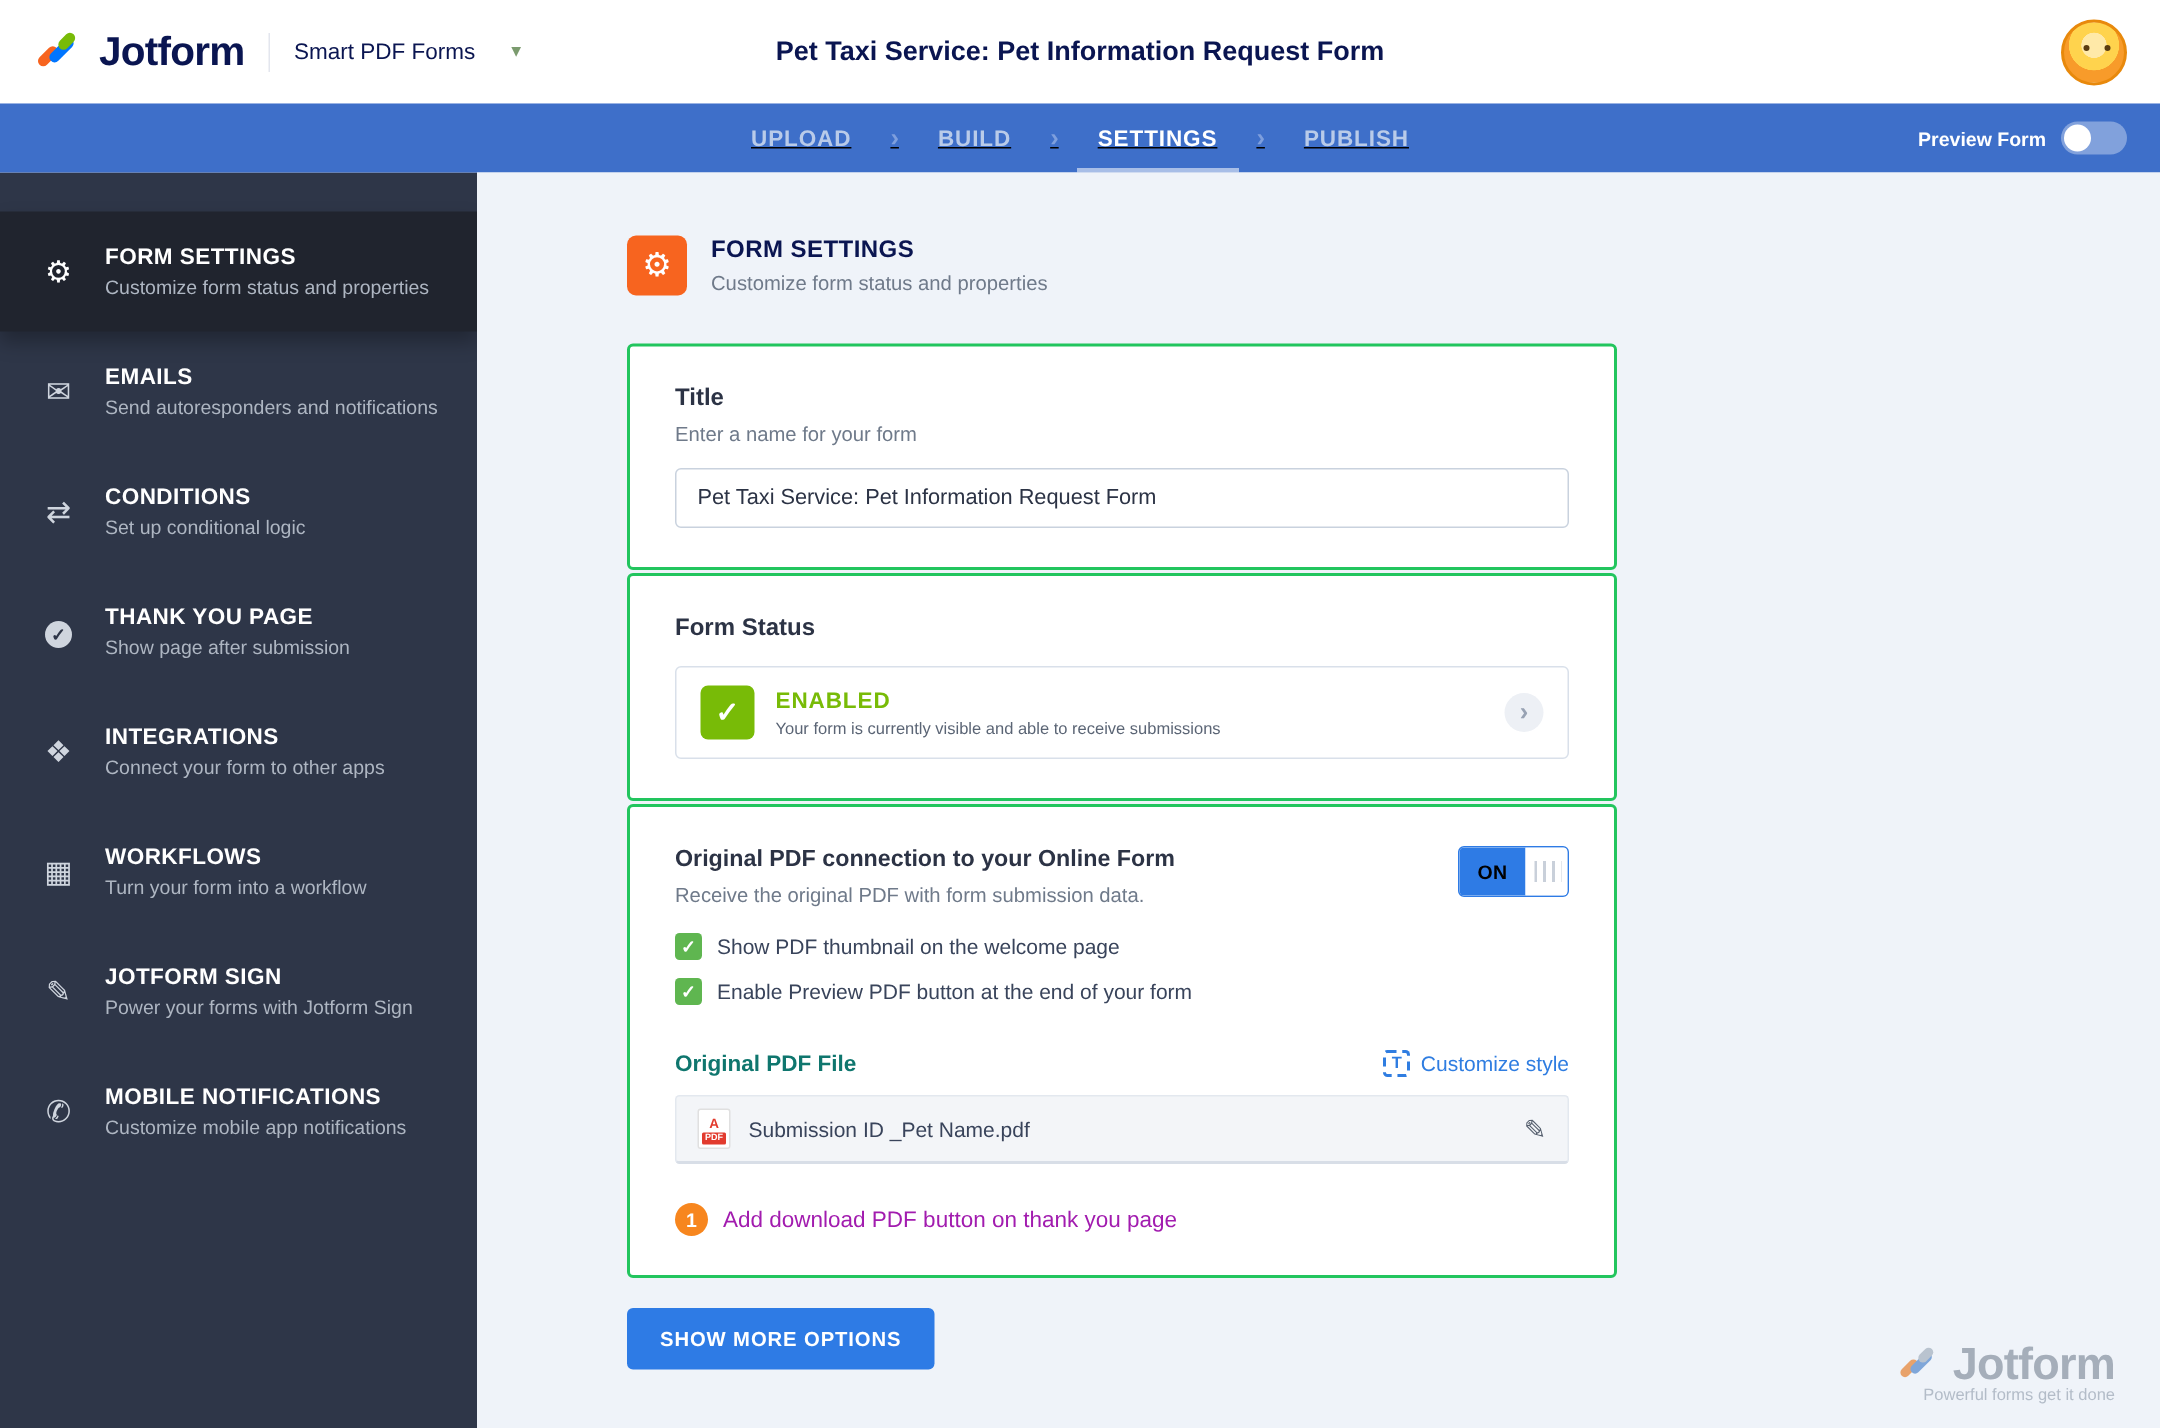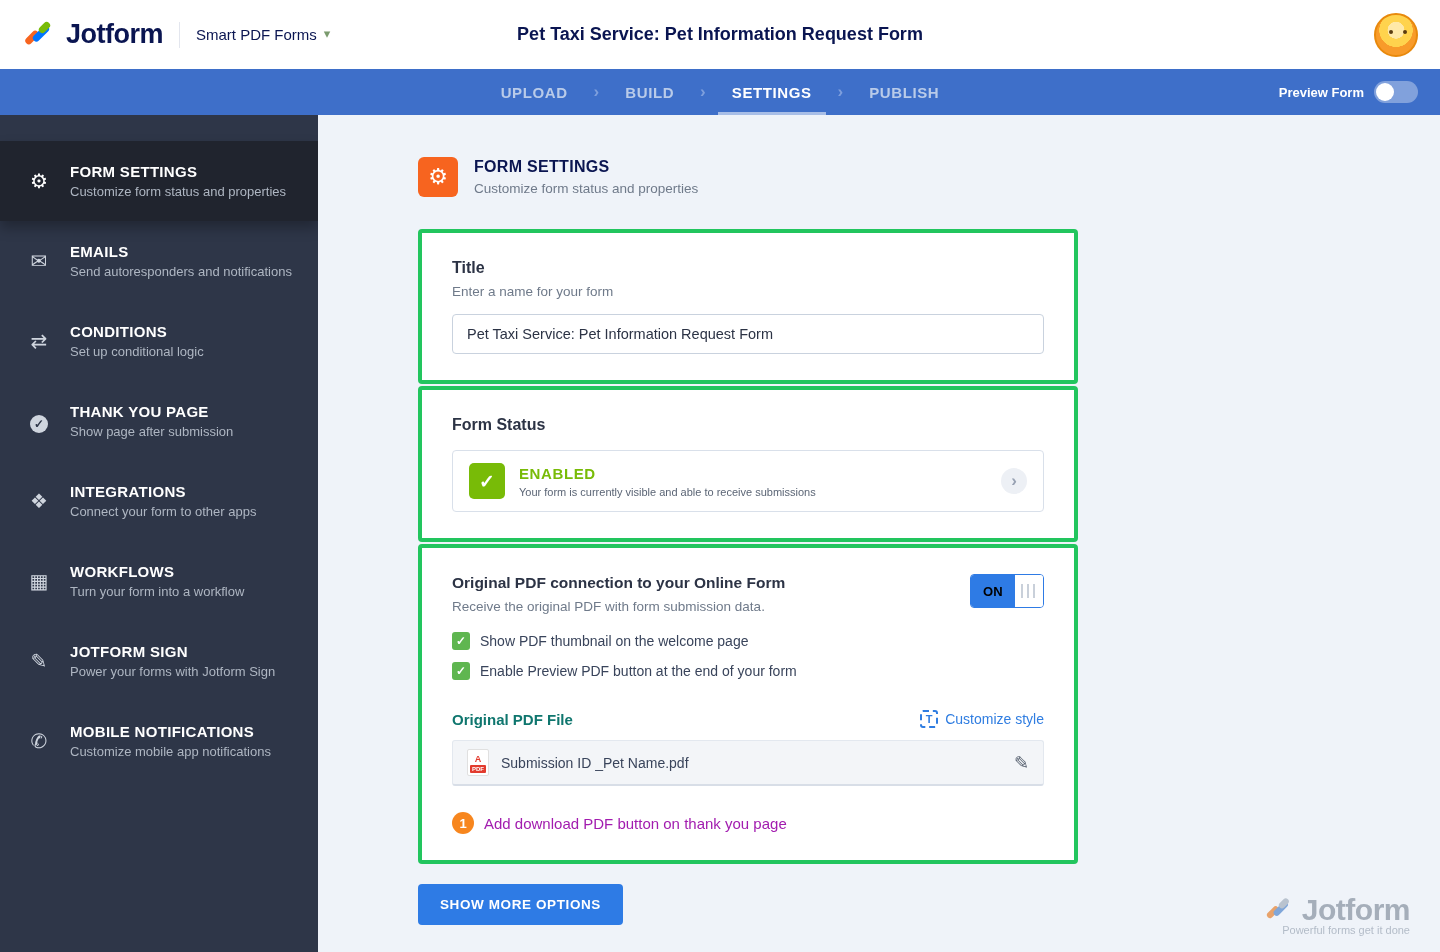--- a/index.html
+++ b/index.html
@@ -5,30 +5,30 @@
   * { box-sizing: border-box; }
   html,body { margin:0; padding:0; }
   body { font-family:"Liberation Sans", sans-serif; background:#eff3f9; }
   .page { width:1440px; height:952px; display:flex; flex-direction:column; overflow:hidden; background:#eff3f9; }
 
   
   .topbar { flex:0 0 69px; height:69px; background:#fff; display:flex; align-items:center; padding:0 22px; position:relative; }
   .brand { display:flex; align-items:center; gap:10px; }
   .brand-name { font-size:27px; font-weight:bold; color:#0a1551; letter-spacing:-0.5px; }
   .divider-v { width:1px; height:26px; background:#e3e6ee; margin:0 16px; }
-  .product { display:flex; gap:7px; font-size:15px; color:#0a1551; cursor:pointer; }
+  .product { display:flex; gap:24px; font-size:15px; color:#0a1551; cursor:pointer; }
   .product .chev { color:#7b9b6e; font-size:13px; }
   .page-title { position:absolute; left:50%; transform:translateX(-50%); font-size:18px; font-weight:bold; color:#0a1551; white-space:nowrap; }
   .avatar { margin-left:auto; width:44px; height:44px; border-radius:50%; border:2px solid #e8890c;
             background:radial-gradient(circle at 50% 38%, #ffe9a8 0 26%, #ffd34d 27% 52%, #f89b2a 53% 100%); position:relative; }
   .avatar::after { content:""; position:absolute; left:13px; top:15px; width:4px; height:4px; border-radius:50%; background:#5a3b10; box-shadow:14px 0 0 #5a3b10; }
 
   
   .navbar { flex:0 0 46px; height:46px; background:#3e6fc9; display:flex; align-items:center; position:relative; }
-  .nav-tabs { margin:0 auto; display:flex; align-items:center; gap:22px; height:46px; }
+  .nav-tabs { margin:0 auto; display:flex; align-items:center; gap:22px; height:46px;text-decoration:underline; }
   .tab { font-size:15px; font-weight:bold; letter-spacing:0.6px; color:#b9cbe9; height:46px; display:flex; align-items:center; position:relative; padding:0 4px; cursor:pointer; }
   .tab.active { color:#fff; }
   .tab.active::after { content:""; position:absolute; left:-10px; right:-10px; bottom:0; height:3px; background:rgba(255,255,255,0.55); }
   .tab-sep { color:#7e9fdd; font-size:17px; font-weight:bold; }
   .preview { position:absolute; right:22px; top:0; height:46px; display:flex; align-items:center; gap:10px; color:#fff; font-size:13px; font-weight:bold; }
   .toggle-pill { width:44px; height:22px; border-radius:11px; background:rgba(255,255,255,0.35); position:relative; cursor:pointer; }
   .toggle-pill .knob { position:absolute; left:2px; top:2px; width:18px; height:18px; border-radius:50%; background:#fff; }
 
   
   .body-row { flex:1; display:flex; min-height:0; }
@@ -44,21 +44,21 @@
   .side-text .d { font-size:13px; color:#aeb6c2; margin-top:4px; }
 
   
   .main { flex:1; position:relative; padding:42px 0 0 100px; background:#eff3f9; overflow:hidden; }
   .section-head { display:flex; align-items:center; gap:16px; margin-bottom:32px; }
   .head-icon { width:40px; height:40px; border-radius:6px; background:#f7641f; color:#fff; font-size:22px; display:flex; align-items:center; justify-content:center; }
   .head-title { font-size:16px; font-weight:bold; color:#0a1551; letter-spacing:0.3px; }
   .head-sub { font-size:13.5px; color:#6f7a8a; margin-top:5px; }
 
   .cards { width:660px; }
-  .card { background:#fff; border:4px solid #22c55e; border-radius:4px; padding:26px 30px; }
+  .card { background:#fff; border:2px solid #22c55e; border-radius:4px; padding:26px 30px; }
   .card + .card { margin-top:2px; }
 
   .f-label { font-size:16px; font-weight:bold; color:#2c3345; }
   .f-hint { font-size:13.5px; color:#6f7a8a; margin-top:7px; }
   input.text { margin-top:15px; width:100%; height:40px; border:1px solid #c9d2de; border-radius:4px; padding:0 14px; font-size:14.5px; color:#2c3345; font-family:inherit; background:#fff; }
 
   .status-box { margin-top:16px; border:1px solid #d9e0ea; border-radius:4px; padding:12px 16px; display:flex; align-items:center; gap:14px; cursor:pointer; }
   .status-icon { flex:0 0 36px; width:36px; height:36px; border-radius:5px; background:#78bb07; color:#fff; display:flex; align-items:center; justify-content:center; font-size:19px; font-weight:bold; }
   .status-title { color:#78bb07; font-weight:bold; font-size:15px; letter-spacing:0.6px; }
   .status-desc { font-size:11px; color:#5b6575; margin-top:4px; }

